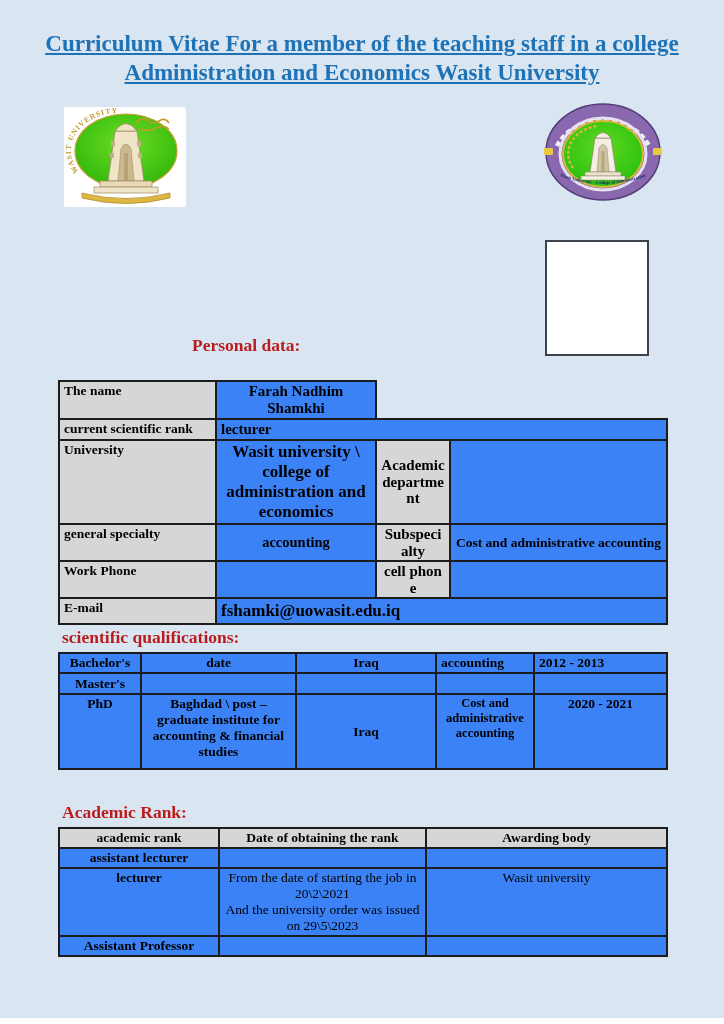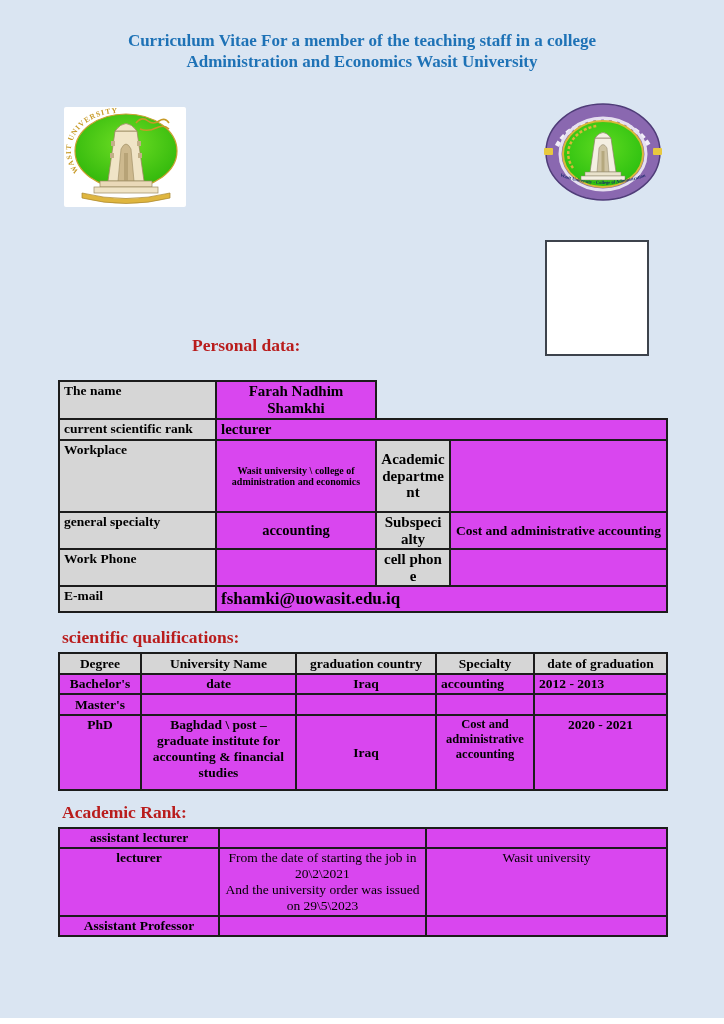--- a/index.html
+++ b/index.html
@@ -1,28 +1,28 @@
 <!DOCTYPE html>
 <html><head>
 <meta charset="utf-8">
 <style>
   html,body{margin:0;padding:0;}
   body{width:724px;height:1024px;position:relative;overflow:hidden;
        font-family:"Liberation Serif", serif;color:#000;}
   .page{position:absolute;inset:0;background:#dae5f2;}
   .bottom-strip{position:absolute;left:0;right:0;bottom:0;height:6px;background:#ffffff;}
   .title{position:absolute;left:0;top:30px;width:724px;text-align:center;
-         color:#1e72b6;font-weight:bold;font-size:17px;line-height:1.25;}
+         color:#1e72b6;font-weight:bold;font-size:23px;line-height:1.25;text-decoration:underline;}
   .sec-head{position:absolute;color:#b91c1c;font-weight:bold;font-size:17.5px;white-space:nowrap;}
   .logo{position:absolute;}
   .photo{position:absolute;left:545px;top:240px;width:100px;height:112px;
          background:#ffffff;border:2px solid #3d434c;}
   table{position:absolute;border-collapse:collapse;table-layout:fixed;background:transparent;}
   td{border:2px solid #1c1c1c;font-size:13.5px;font-weight:bold;
-     padding:1px 4px;overflow:hidden;vertical-align:middle;background:#d946ef;}
+     padding:1px 4px;overflow:hidden;vertical-align:middle;background:#3b82f6;}
   td.gray{background:#d6d6d6;}
   td.ghost{border:none;background:transparent;}
   .c{text-align:center;}
   .l{text-align:left;}
   .vt{vertical-align:top;}
   .reg{font-weight:normal;}
   .brk{word-break:break-all;font-size:15px;line-height:1.1;text-align:center;}
   .pad-wide{padding:1px 14px;}
   .small{font-size:12.5px;}
   .prelines{white-space:pre-line;}
@@ -110,22 +110,22 @@
         <tr style="height:37px">
       <td class="gray vt">The name</td>
       <td class="c pad-wide" style="font-size:15px">Farah Nadhim Shamkhi</td>
       <td class="ghost" colspan="2"></td>
     </tr>
     <tr style="height:20px">
       <td class="gray vt">current scientific rank</td>
       <td class="l" colspan="3" style="font-size:15px">lecturer</td>
     </tr>
     <tr style="height:72px">
-      <td class="gray vt">Workplace</td>
-      <td class="c" style="font-size:10px">Wasit university \ college of administration and economics</td>
+      <td class="gray vt">University</td>
+      <td class="c" style="font-size:17px">Wasit university \ college of administration and economics</td>
       <td class="gray brk">Academic department</td>
       <td></td>
     </tr>
     <tr style="height:34px">
       <td class="gray vt">general specialty</td>
       <td class="c" style="font-size:14.5px">accounting</td>
       <td class="gray brk">Subspecialty</td>
       <td class="c">Cost and administrative accounting</td>
     </tr>
     <tr style="height:34px">
@@ -145,27 +145,20 @@
 
   <table style="left:58px;top:652px;width:608px;">
     <colgroup>
         <col style="width:82px">
         <col style="width:155px">
         <col style="width:140px">
         <col style="width:98px">
         <col style="width:133px">
       </colgroup>
     <tbody>
-        <tr style="height:21px">
-      <td class="gray c">Degree</td>
-      <td class="gray c">University Name</td>
-      <td class="gray c">graduation country</td>
-      <td class="gray c">Specialty</td>
-      <td class="gray c">date of graduation</td>
-    </tr>
     <tr style="height:16px">
       <td class="c">Bachelor's</td>
       <td class="c">date</td>
       <td class="c">Iraq</td>
       <td class="l">accounting</td>
       <td class="l">2012 - 2013</td>
     </tr>
     <tr style="height:21px">
       <td class="c">Master's</td>
       <td></td>
@@ -185,20 +178,25 @@
 
   <div class="sec-head" style="left:62px;top:802px;">Academic Rank:</div>
 
   <table style="left:58px;top:827px;width:608px;">
     <colgroup>
         <col style="width:160px">
         <col style="width:207px">
         <col style="width:241px">
       </colgroup>
     <tbody>
+        <tr style="height:19px">
+      <td class="gray c">academic rank</td>
+      <td class="gray c">Date of obtaining the rank</td>
+      <td class="gray c">Awarding body</td>
+    </tr>
     <tr style="height:19px">
       <td class="c">assistant lecturer</td>
       <td></td>
       <td></td>
     </tr>
     <tr style="height:68px">
       <td class="c vt">lecturer</td>
       <td class="c vt reg prelines">From the date of starting the job in 20\2\2021
 And the university order was issued on 29\5\2023</td>
       <td class="c vt reg">Wasit university</td>

